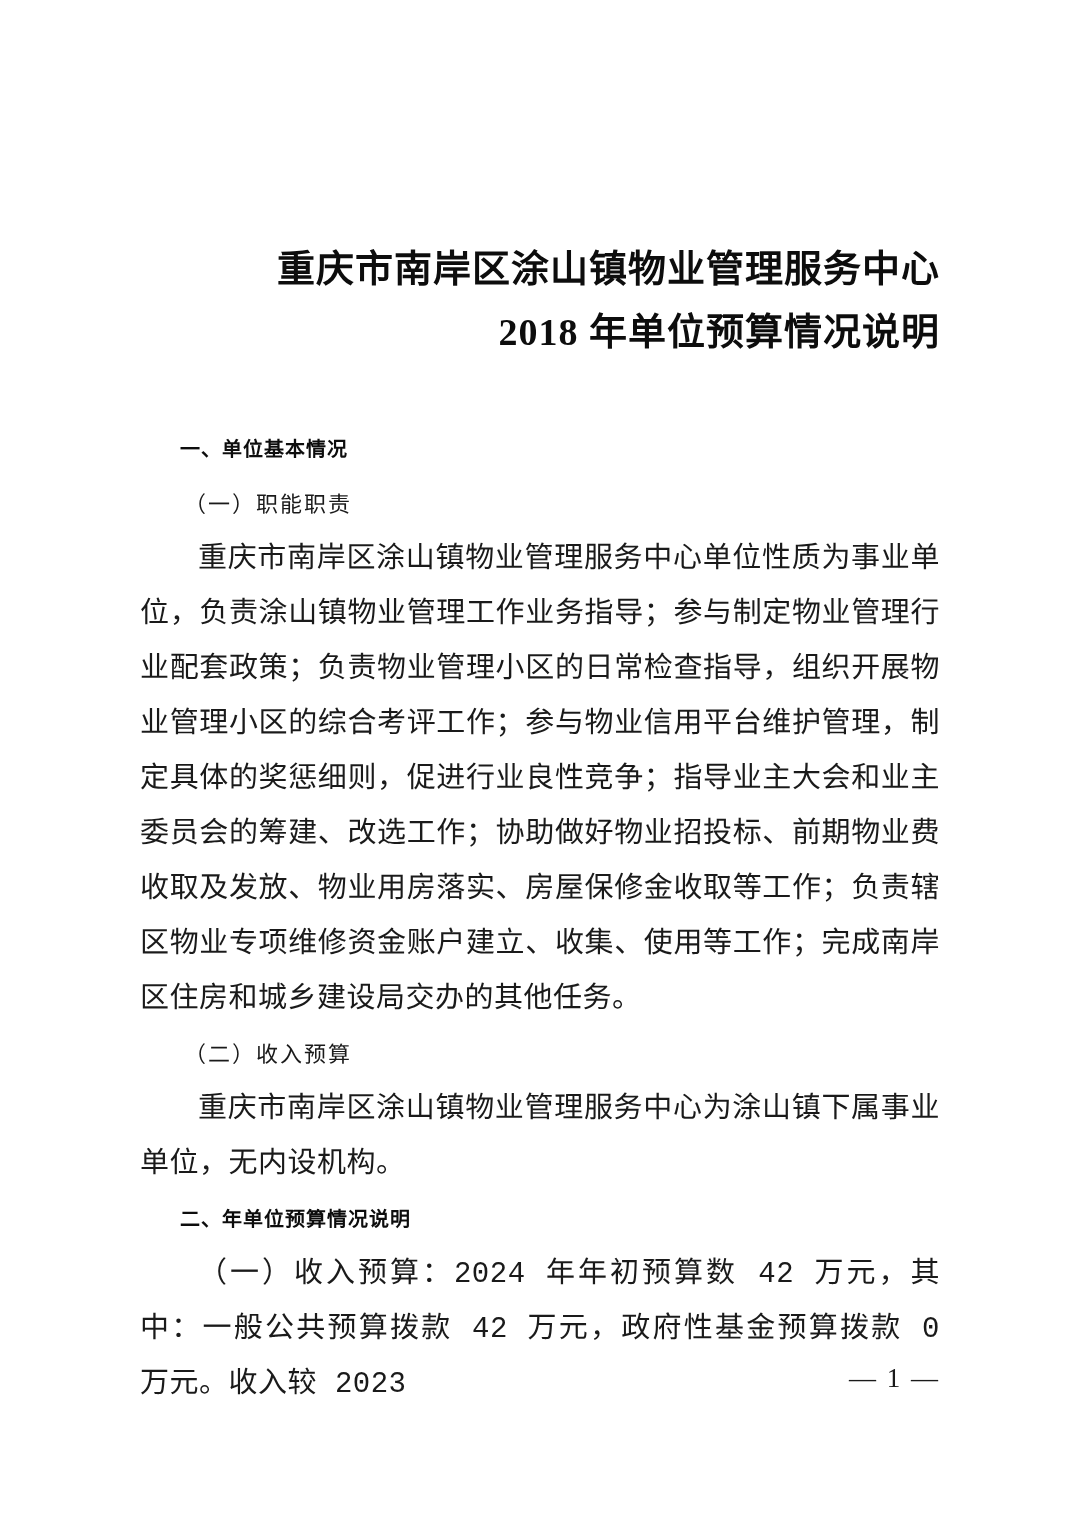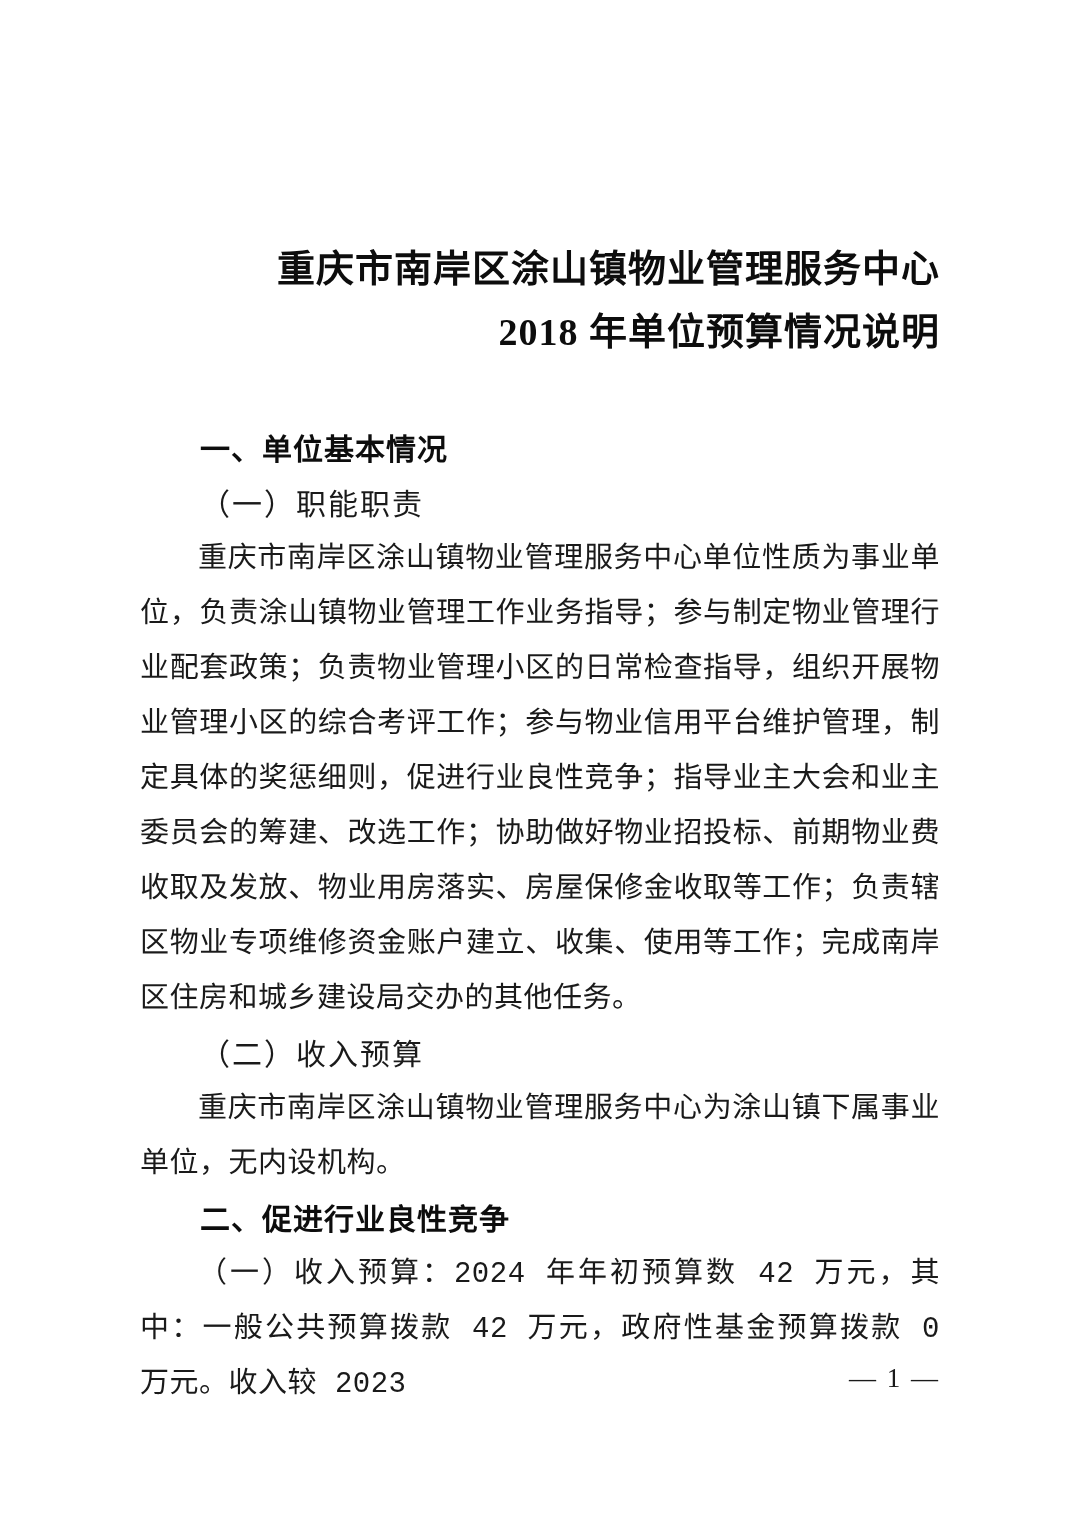--- a/index.html
+++ b/index.html
@@ -38,28 +38,28 @@
     font-size: 29px;
     line-height: 55px;
     letter-spacing: 0.5px;
     text-align: justify;
     color: #1a1a1a;
     font-family: Liberation Mono, monospace;
   }
   .sec-heading {
     font-family: "Liberation Sans", "DejaVu Sans", sans-serif;
     font-weight: bold;
-    font-size: 30px;
+    font-size: 20px;
     line-height: 55px;
     text-indent: 2em;
     letter-spacing: 1px;
     color: #0d0d0d;
   }
   .sub-heading {
-    font-size: 30px;
+    font-size: 22px;
     line-height: 55px;
     text-indent: 2em;
     letter-spacing: 2px;
     color: #1a1a1a;
   }
   .para {
     text-indent: 2em;
     margin: 0;
   }
   .page-footer {
@@ -91,21 +91,21 @@
     <div class="sec-heading">一、单位基本情况</div>
 
     <div class="sub-heading">（一）职能职责</div>
 
     <p class="body-text para">重庆市南岸区涂山镇物业管理服务中心单位性质为事业单位，负责涂山镇物业管理工作业务指导；参与制定物业管理行业配套政策；负责物业管理小区的日常检查指导，组织开展物业管理小区的综合考评工作；参与物业信用平台维护管理，制定具体的奖惩细则，促进行业良性竞争；指导业主大会和业主委员会的筹建、改选工作；协助做好物业招投标、前期物业费收取及发放、物业用房落实、房屋保修金收取等工作；负责辖区物业专项维修资金账户建立、收集、使用等工作；完成南岸区住房和城乡建设局交办的其他任务。</p>
 
     <div class="sub-heading">（二）收入预算</div>
 
     <p class="body-text para">重庆市南岸区涂山镇物业管理服务中心为涂山镇下属事业单位，无内设机构。</p>
 
-    <div class="sec-heading">二、促进行业良性竞争</div>
+    <div class="sec-heading">二、年单位预算情况说明</div>
 
     <p class="body-text para">（一）收入预算：2024 年年初预算数 42 万元，其中：一般公共预算拨款 42 万元，政府性基金预算拨款 0 万元。收入较 2023</p>
 
   </div>
 
   <div class="page-footer">— 1 —</div>
 
 </div>
 
 </body></html>

